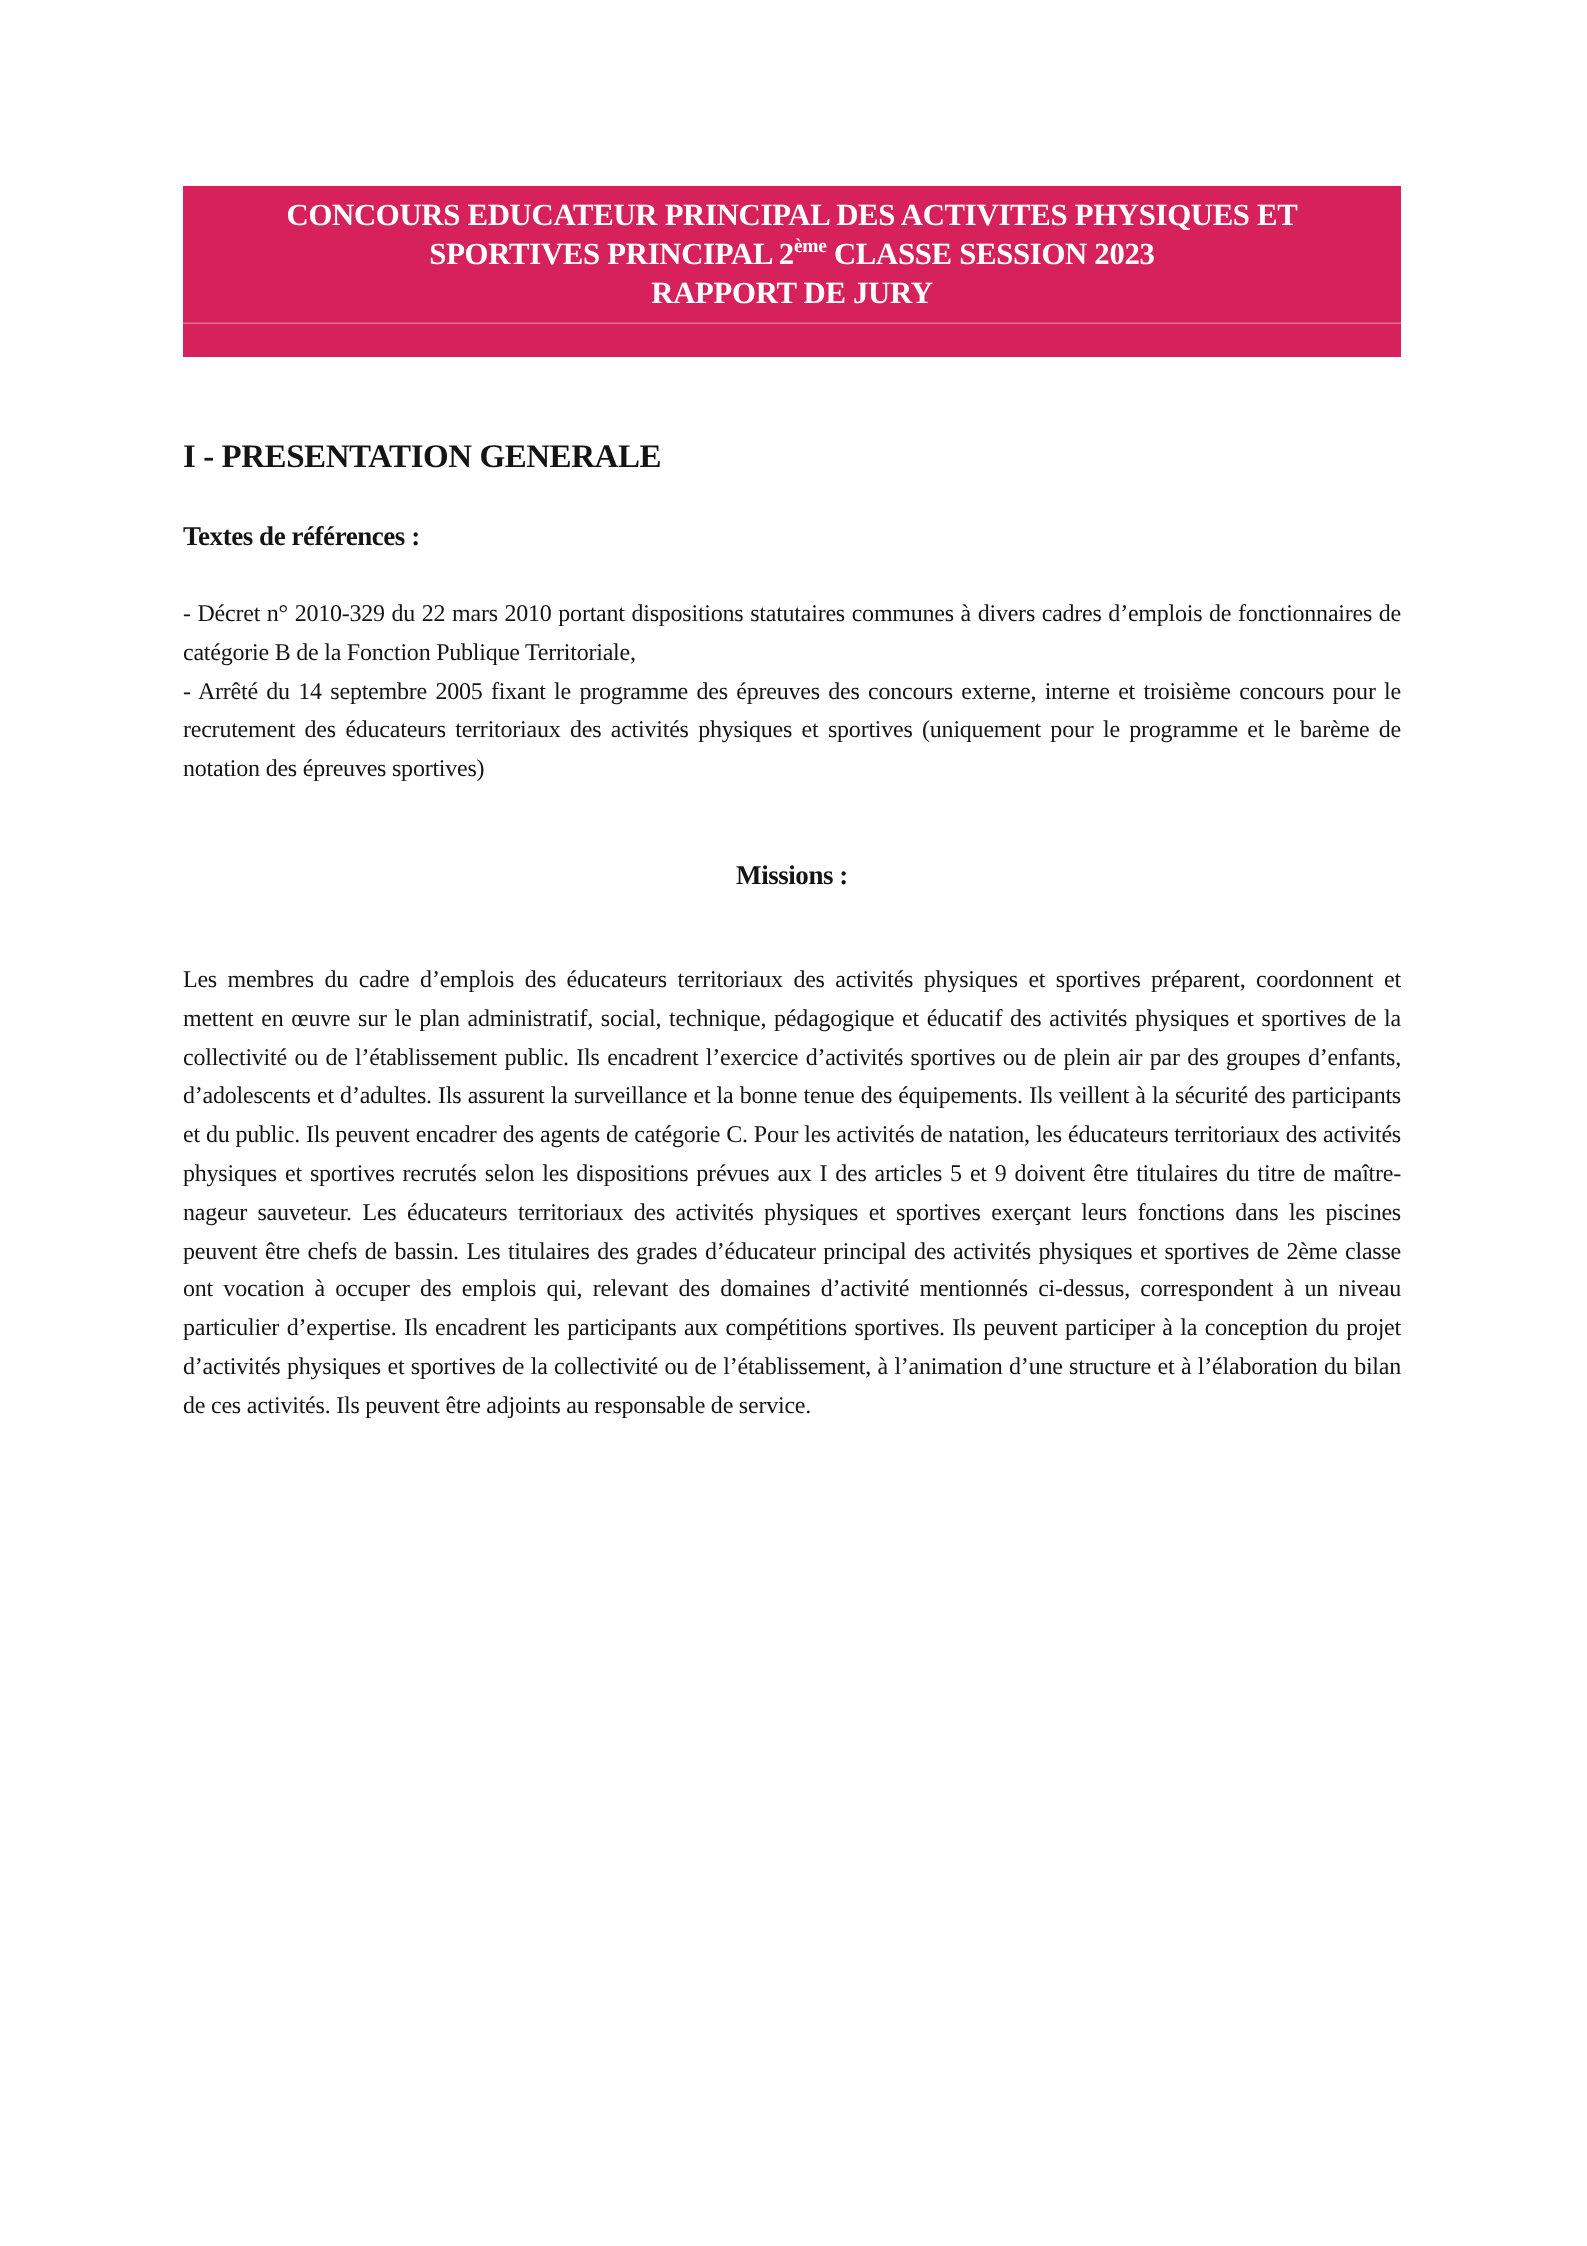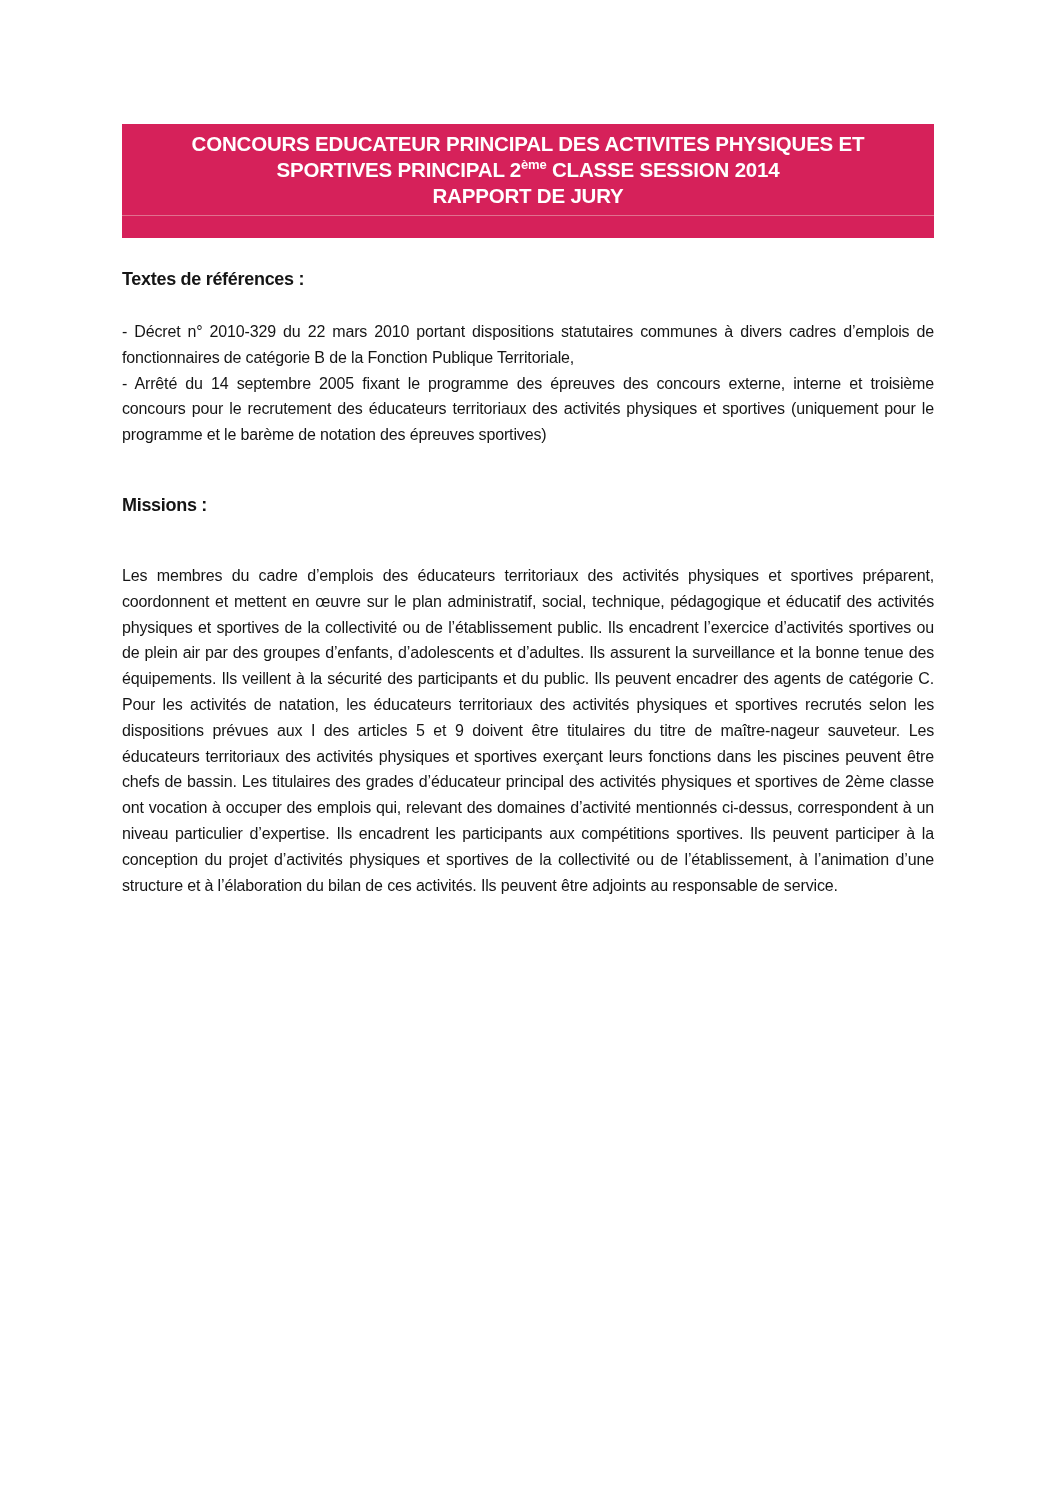--- a/index.html
+++ b/index.html
@@ -1,21 +1,21 @@
 <!DOCTYPE html>
 <html lang="fr"><head>
 <meta charset="utf-8">
 <style>
   html, body { margin: 0; padding: 0; background: #ffffff; }
   .page {
     position: relative;
     width: 1058px;
     height: 1497px;
     background: #ffffff;
-    font-family: Liberation Sans, sans-serif;
+    font-family: Liberation Serif, serif;
     color: #151515;
     overflow: hidden;
   }
   .content {
     position: absolute;
     left: 122px;
     top: 124px;
     width: 812px;
   }
   
@@ -52,20 +52,21 @@
   }
   .sub-heading {
     margin-top: 30px;
     font-size: 18px;
     font-weight: bold;
     letter-spacing: -0.3px;
     line-height: 23px;
   }
   .sub-heading.missions {
     margin-top: 46px;
+    text-align: center;
   }
   
   .refs {
     margin-top: 28px;
   }
   .body-par {
     font-size: 16px;
     line-height: 25.8px;
     letter-spacing: -0.15px;
     text-align: justify;
@@ -78,26 +79,27 @@
 </style>
 </head>
 <body>
 
 <div class="page">
   <div class="content">
 
     <div class="banner">
       <div class="banner-title">
         <div>CONCOURS EDUCATEUR PRINCIPAL DES ACTIVITES PHYSIQUES ET</div>
-        <div><span>SPORTIVES PRINCIPAL 2</span><sup>ème</sup><span> CLASSE SESSION 2014</span></div>
+        <div><span>SPORTIVES PRINCIPAL 2</span><sup>ème</sup><span> CLASSE SESSION 2023</span></div>
         <div>RAPPORT DE JURY</div>
       </div>
       <div class="banner-spacer"></div>
     </div>
 
+    <div class="section-title">I - PRESENTATION GENERALE</div>
 
     <div class="sub-heading">Textes de références :</div>
 
     <div class="refs">
       <p class="body-par">- Décret n° 2010-329 du 22 mars 2010 portant dispositions statutaires communes à divers cadres d’emplois de fonctionnaires de catégorie B de la Fonction Publique Territoriale,</p>
       <p class="body-par">- Arrêté du 14 septembre 2005 fixant le programme des épreuves des concours externe, interne et troisième concours pour le recrutement des éducateurs territoriaux des activités physiques et sportives (uniquement pour le programme et le barème de notation des épreuves sportives)</p>
     </div>
 
     <div class="sub-heading missions">Missions :</div>
 

